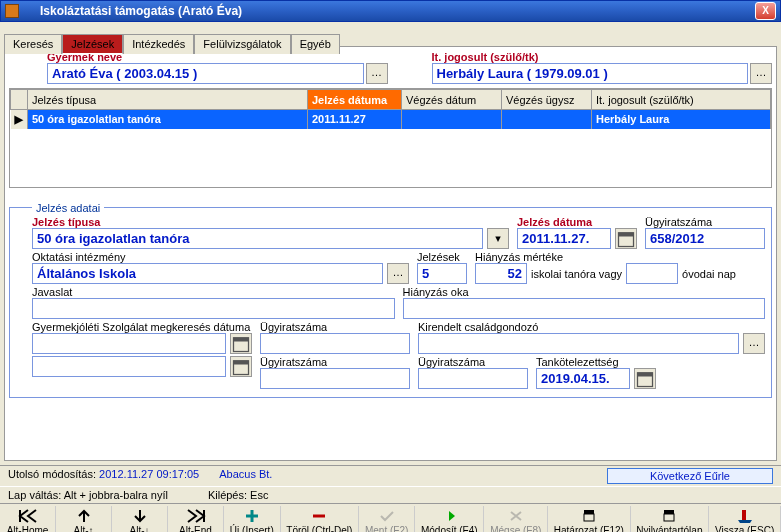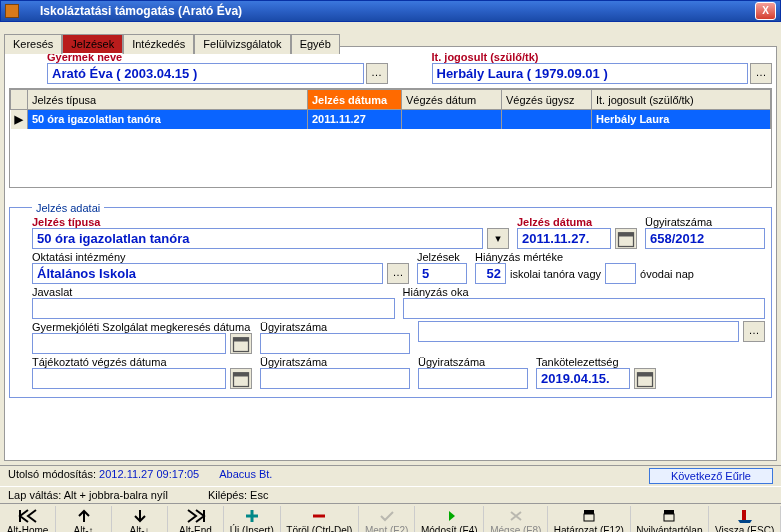--- a/index.html
+++ b/index.html
@@ -36,26 +36,26 @@
 .rowptr { width: 14px; background: #ece9d8; border-right:1px solid #999; text-align:center; }
 
 
 .fs { border: 1px solid #7a96df; margin-top: 19px; padding: 4px 6px 6px 22px; }
 .fs .legend { color: #003399; position: relative; top: -10px; background: #fff; padding: 0 4px; display: inline-block; }
 .drow { display: flex; gap: 8px; margin-bottom: 2px; }
 .dcell { display: flex; flex-direction: column; }
 .inp { border: 1px solid #7a96df; background: #fff; height: 21px; padding: 2px 4px; }
 .inp.blue { color: #0018c8; font-weight: bold; font-size: 13px; }
 .hrow { display:flex; gap:4px; align-items:center; }
-.tiny { width: 31px; text-align:right; }
+.tiny { width: 52px; text-align:right; }
 
 
 .status { display: flex; gap: 20px; padding: 2px 8px; font-size: 11px; border-top: 1px solid #999; }
 .status .blue { color: #0018c8; }
-.nextbtn { margin-left: auto; border: 1px solid #3b77dd; background: #e8f0ff; color: #0018c8; padding: 1px 21px; cursor: pointer; text-align: right; }
+.nextbtn { margin-left: auto; border: 1px solid #3b77dd; background: #e8f0ff; color: #0018c8; padding: 1px 42px; cursor: pointer; text-align: right; }
 
 .hints { padding: 2px 8px; display:flex; gap:40px; border-top: 1px solid #fff; }
 
 
 .toolbar { display: flex; border-top: 1px solid #999; background: #ece9d8; padding: 2px 0; }
 .tbtn { display:flex; flex-direction:column; align-items:center; justify-content:center; padding: 2px 6px; cursor:pointer; min-width: 56px; border-right: 1px solid #ccc; }
 .tbtn svg { width: 20px; height: 16px; }
 .tbtn .txt { font-size: 10px; margin-top: 1px; white-space: nowrap; }
 .tbtn.dis { color: #888; }
 .tbtn.dis svg { opacity: .5; }
@@ -198,30 +198,30 @@
                 <rect x="2" y="3" width="12" height="3" fill="#555"></rect>
               </svg>
             </div>
           </div>
       </div>
       <div class="dcell" style="width:150px">
         <div class="lbl">Ügyiratszáma</div>
         <div class="inp"></div>
       </div>
       <div class="dcell" style="flex:1">
+        <div class="lbl">Kirendelt családgondozó</div>
         <div class="hrow">
             <div class="inp" style="flex:1"></div>
             <div class="dots">…</div>
           </div>
       </div>
     </div>
 
     <div class="drow">
       <div class="dcell" style="width:220px">
-        <div class="lbl">Tájékoztató végzés dátuma</div>
         <div class="hrow">
             <div class="inp" style="flex:1"></div>
             <div class="calbtn">
               <svg viewBox="0 0 16 16">
                 <rect x="2" y="3" width="12" height="11" fill="none" stroke="#555"></rect>
                 <rect x="2" y="3" width="12" height="3" fill="#555"></rect>
               </svg>
             </div>
           </div>
       </div>

